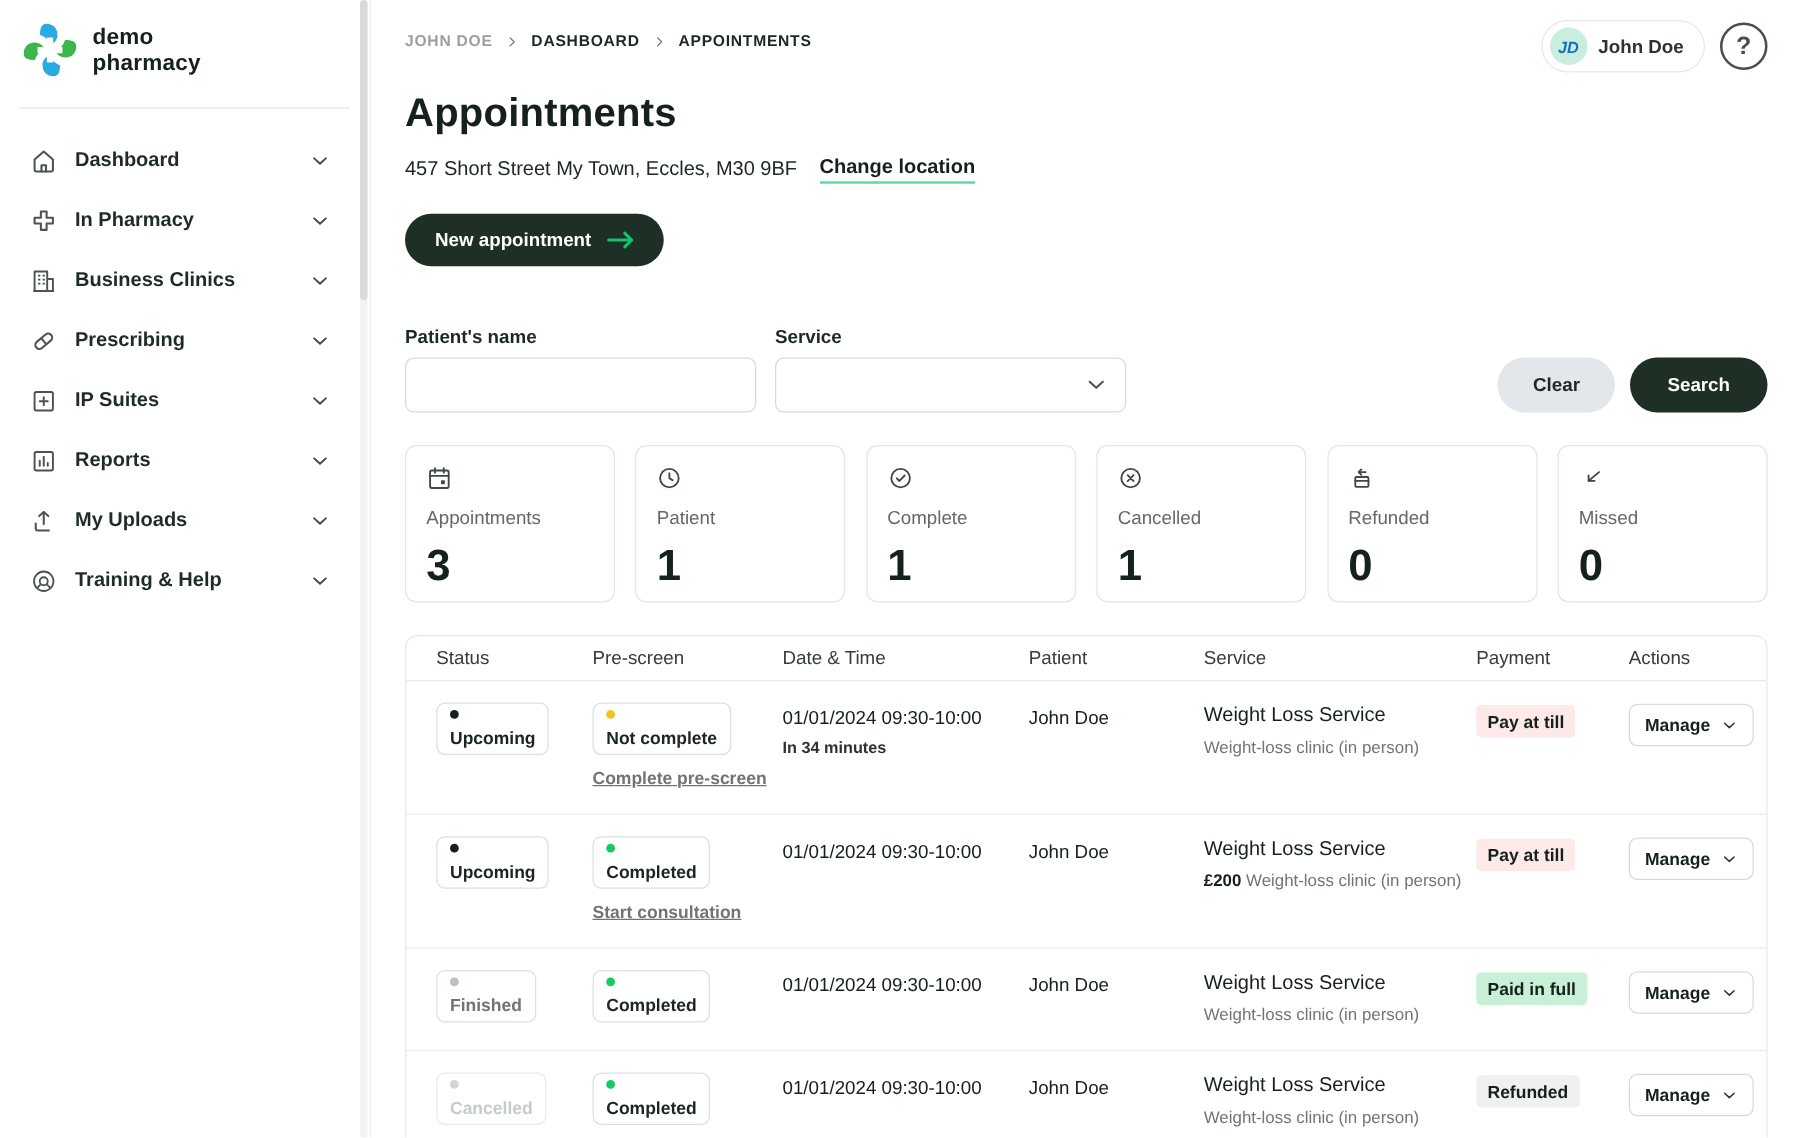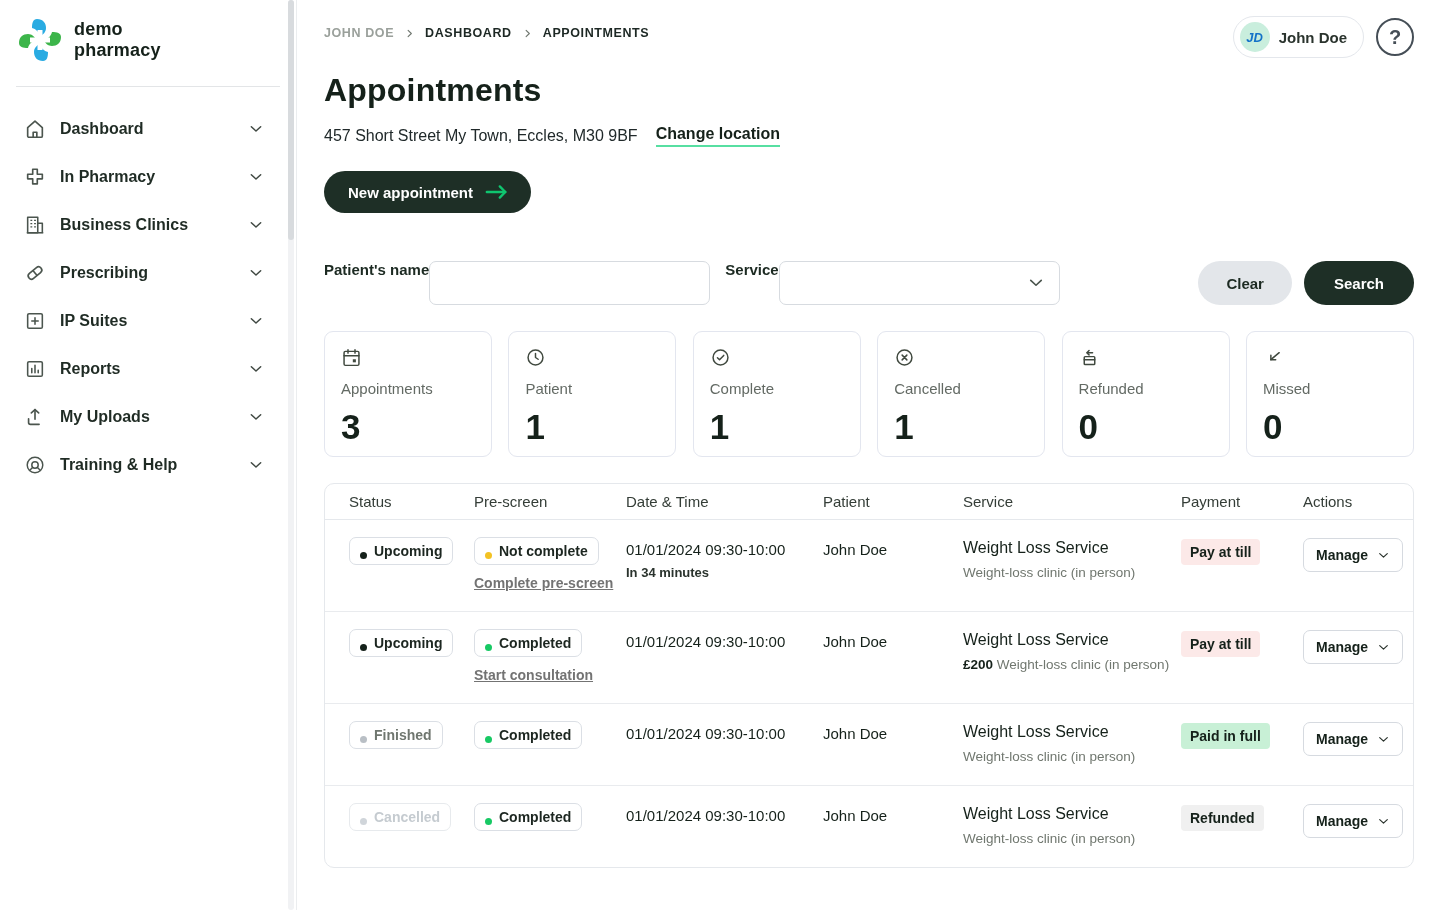--- a/index.html
+++ b/index.html
@@ -49,21 +49,21 @@
   .change-location { font-size:16px; font-weight:700; color:#15211a; cursor:pointer;
     border-bottom:2px solid #57dfa2; padding-bottom:2px; }
   .new-appt-btn { margin-top:24px; display:inline-flex; align-items:center; gap:12px;
     background:#1e2f26; color:#fff; border:none; border-radius:24px; height:42px;
     padding:0 22px 0 24px; font-size:15px; font-weight:700; cursor:pointer;
     font-family:"Liberation Sans", sans-serif; }
   .arrow-icon { width:24px; height:18px; color:#0fc56f; }
 
   
   .filters { display:flex; align-items:flex-end; margin-top:48px; }
-  .field { display:flex; flex-direction:row; }
+  .field { display:flex; flex-direction:column; }
   .field-label { font-size:15px; font-weight:700; color:#1c2a22; margin-bottom:8px; }
   .text-input, .select-box, .date-box { height:44px; border:1px solid #d7dbe0;
     border-radius:7px; background:#fff; font-size:14px; color:#3a423d; }
   .text-input { width:281px; padding:0 12px; outline:none;
     font-family:"Liberation Sans", sans-serif; }
   .field-service { margin-left:15px; }
   .select-box { width:281px; display:flex; align-items:center; justify-content:flex-end;
     padding:0 14px; cursor:pointer; }
   .select-chevron { width:18px; height:18px; color:#4b554e; }
   .field-date { margin-left:17px; }
@@ -91,22 +91,22 @@
   .table { margin-top:26px; width:1090px; border:1px solid #e5e8ec; border-radius:10px;
     background:#fff; }
   .t-grid { display:grid; grid-template-columns:125px 152px 197px 140px 218px 122px 1fr;
     padding:0 24px; column-gap:0; }
   .t-head { border-bottom:1px solid #e5e8ec; }
   .t-head .th { font-size:15px; font-weight:500; color:#343d37; padding:9px 8px 9px 0; }
   .t-row { padding-top:17px; padding-bottom:19px; }
   .t-row + .t-row { border-top:1px solid #e9ebee; }
   .cell { padding-right:10px; }
 
-  .badge { display:inline-flex; align-items:flex-end; gap:7px; border:1px solid #dbdfe5;
-    border-radius:7px; padding:5px 10px; font-size:14px; font-weight:700; background:#fff; }
+  .badge { display:inline-flex; align-items:flex-start; gap:7px; border:1px solid #dbdfe5;
+    border-radius:7px; padding:5px 10px; font-size:14px; font-weight:700; background:#fff;flex-direction:column; }
   .dot { width:7px; height:7px; border-radius:50%; }
   .badge-dark { color:#1c2620; }   .badge-dark .dot { background:#15211a; }
   .badge-amber { color:#1c2620; }  .badge-amber .dot { background:#f3c223; }
   .badge-green { color:#1c2620; }  .badge-green .dot { background:#17c964; }
   .badge-gray { color:#6f766f; }   .badge-gray .dot { background:#b9bfc5; }
   .badge-faded { color:#c5cbd0; border-color:#e7eaed; } .badge-faded .dot { background:#d0d5da; }
 
   .cell-link { display:inline-block; margin-top:10px; font-size:14px; font-weight:700;
     color:#737373; text-decoration:underline; cursor:pointer; }
   .dt { font-size:15px; color:#15211a; padding-top:4px; }

